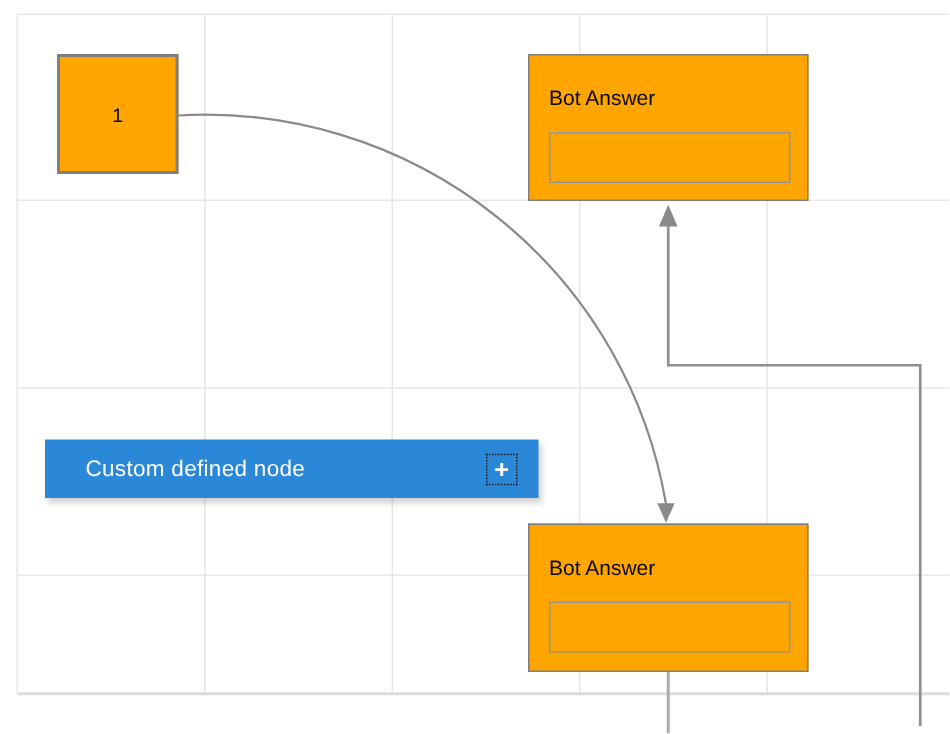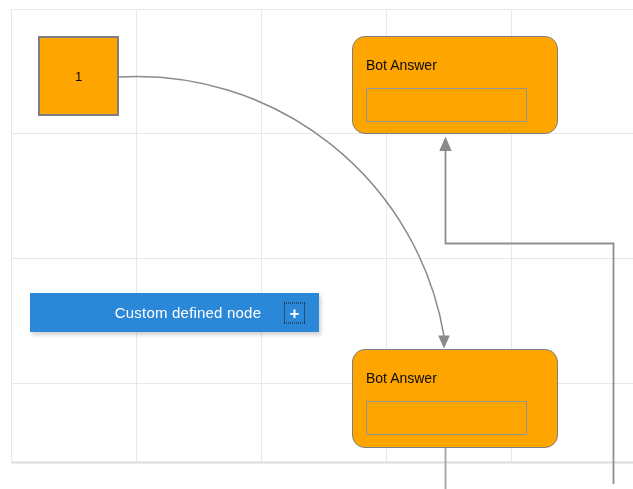--- a/index.html
+++ b/index.html
@@ -21,36 +21,35 @@
   .node{
     position:absolute;background:var(--node-fill);
     border:2px solid var(--node-border);color:var(--label-text);
   }
   .node-square{
     left:38px;top:36px;width:81px;height:80px;
     display:flex;align-items:center;justify-content:center;
     font-size:13px;
   }
   .node-bot{
-    left:352px;width:206px;height:98px;
-    border-width:1.5px;padding:20px 0 0 13px;border-radius:13px;
+    left:352px;width:187px;height:98px;
+    border-width:1.5px;padding:20px 0 0 13px;
   }
   .node-bot.top{top:36px;}
   .node-bot.bottom{top:349px;height:99px;}
   .bot-title{font-size:14px;color:var(--label-text);line-height:17px;}
   .bot-input{
     margin-top:14px;width:161px;height:34px;
     border:1px solid #959595;background:transparent;
   }
   .custom-btn{
-    position:absolute;left:30px;top:293px;width:289px;height:39px;
+    position:absolute;left:30px;top:293px;width:329px;height:39px;
     background:var(--button-fill);color:var(--button-text);
     display:flex;align-items:center;
     box-shadow:2px 3px 4px rgba(0,0,0,0.18);
-    justify-content:center;
   }
   .custom-btn .btn-label{
     padding-left:27px;font-size:15px;letter-spacing:0.2px;
   }
   .plus-box{
     position:absolute;right:14px;top:50%;transform:translateY(-50%);
     width:21px;height:21px;border:1px dotted #1A1A1A;
     display:flex;align-items:center;justify-content:center;
     font-size:17px;font-weight:600;line-height:1;color:var(--button-text);
     cursor:pointer;

